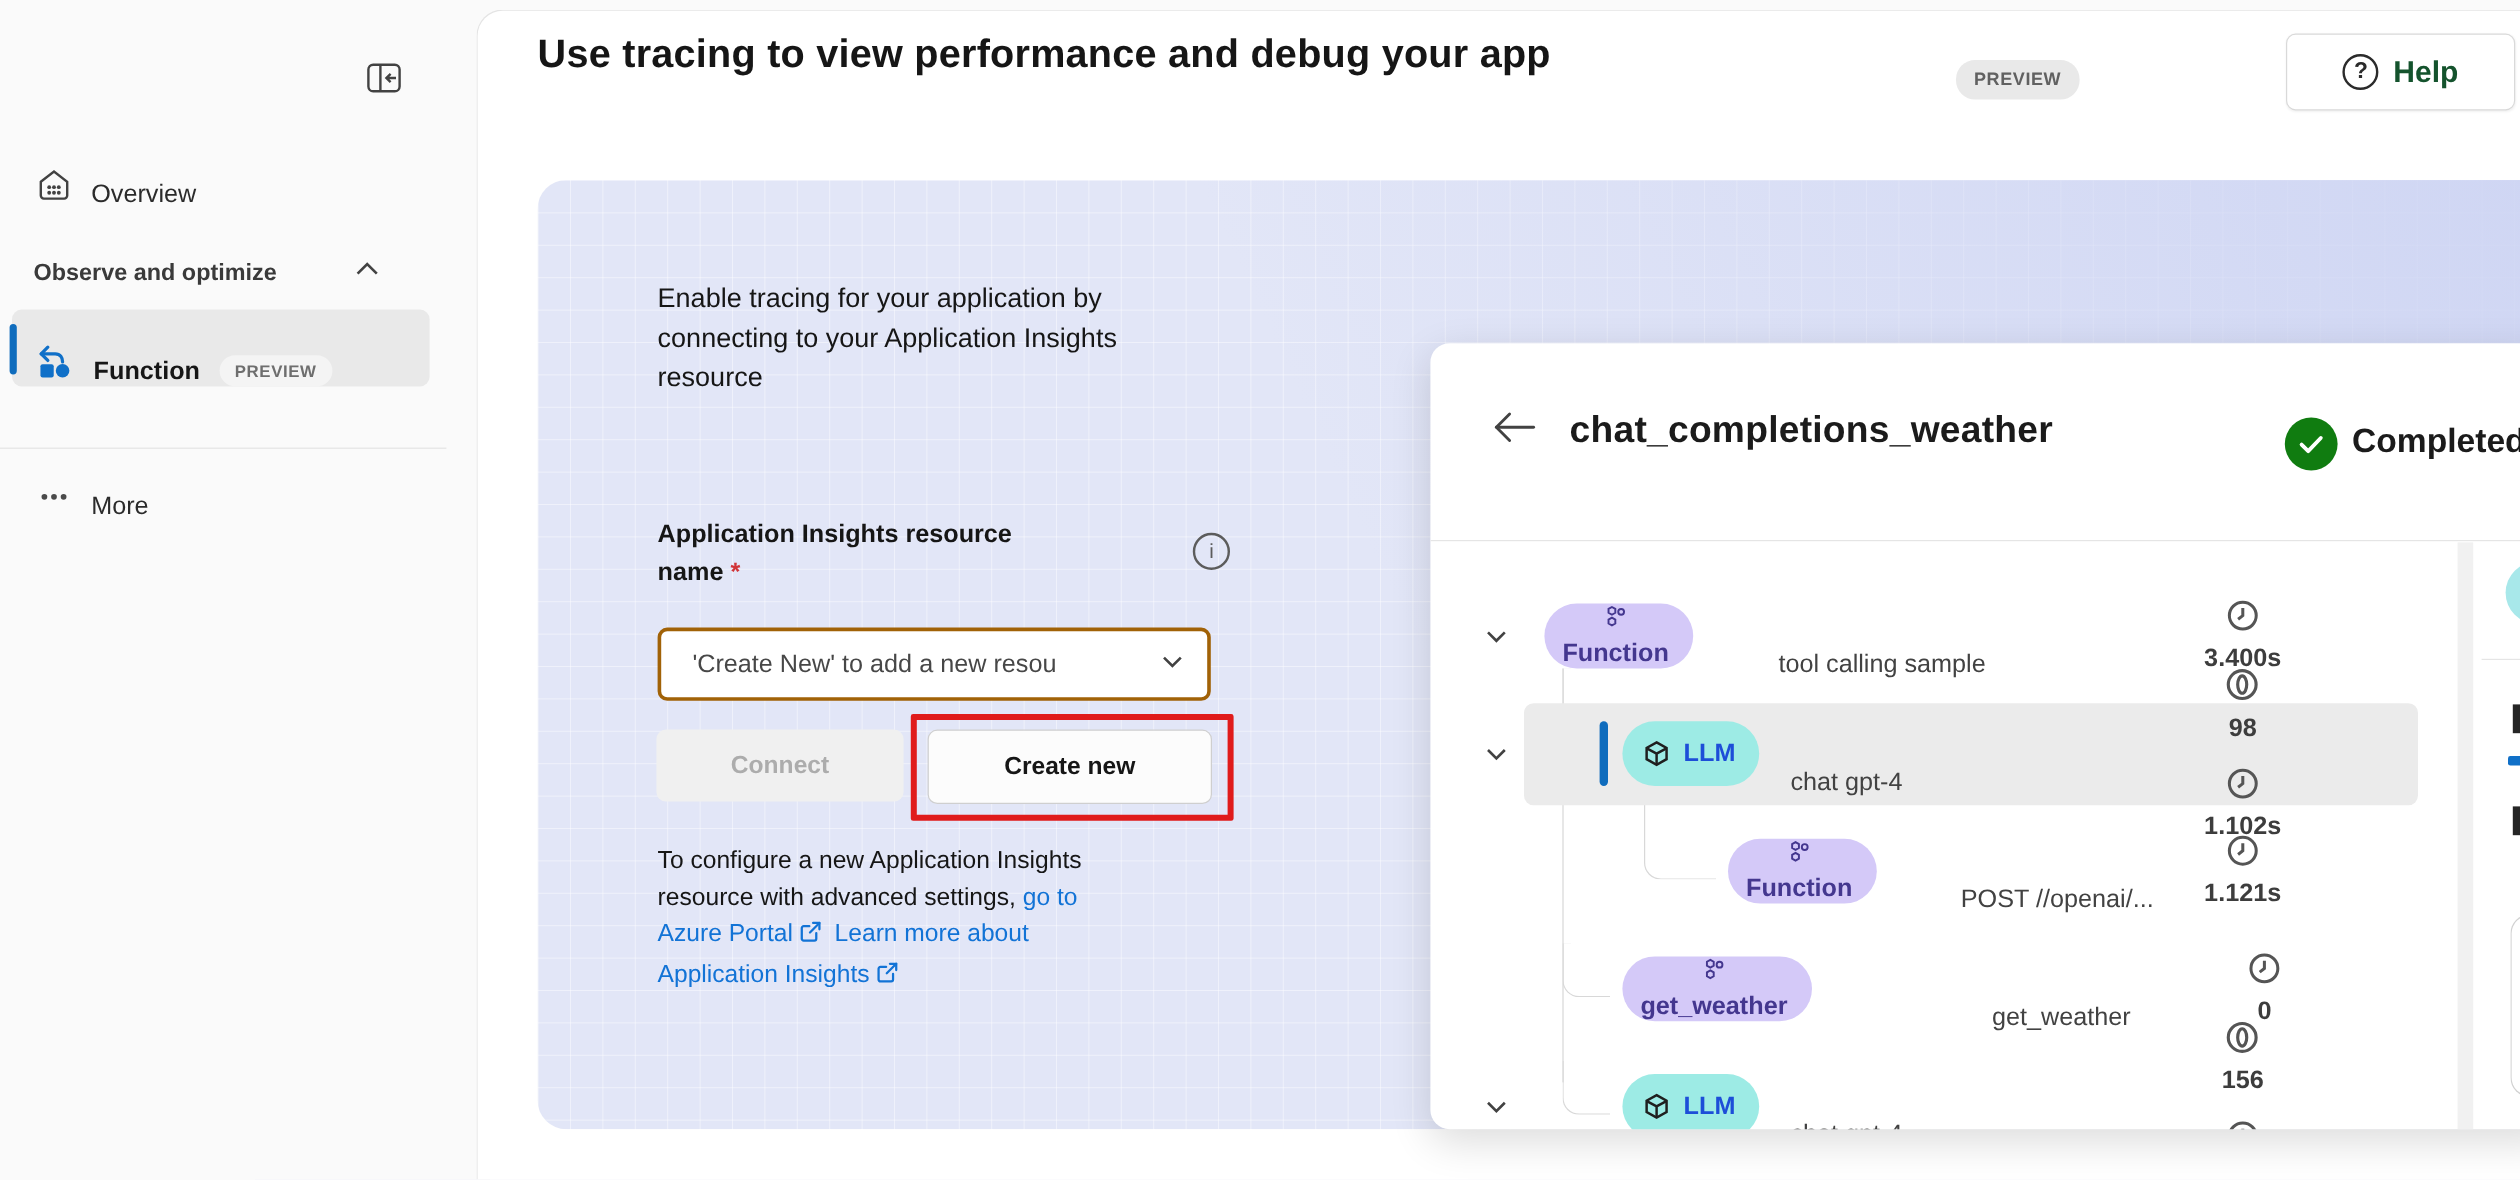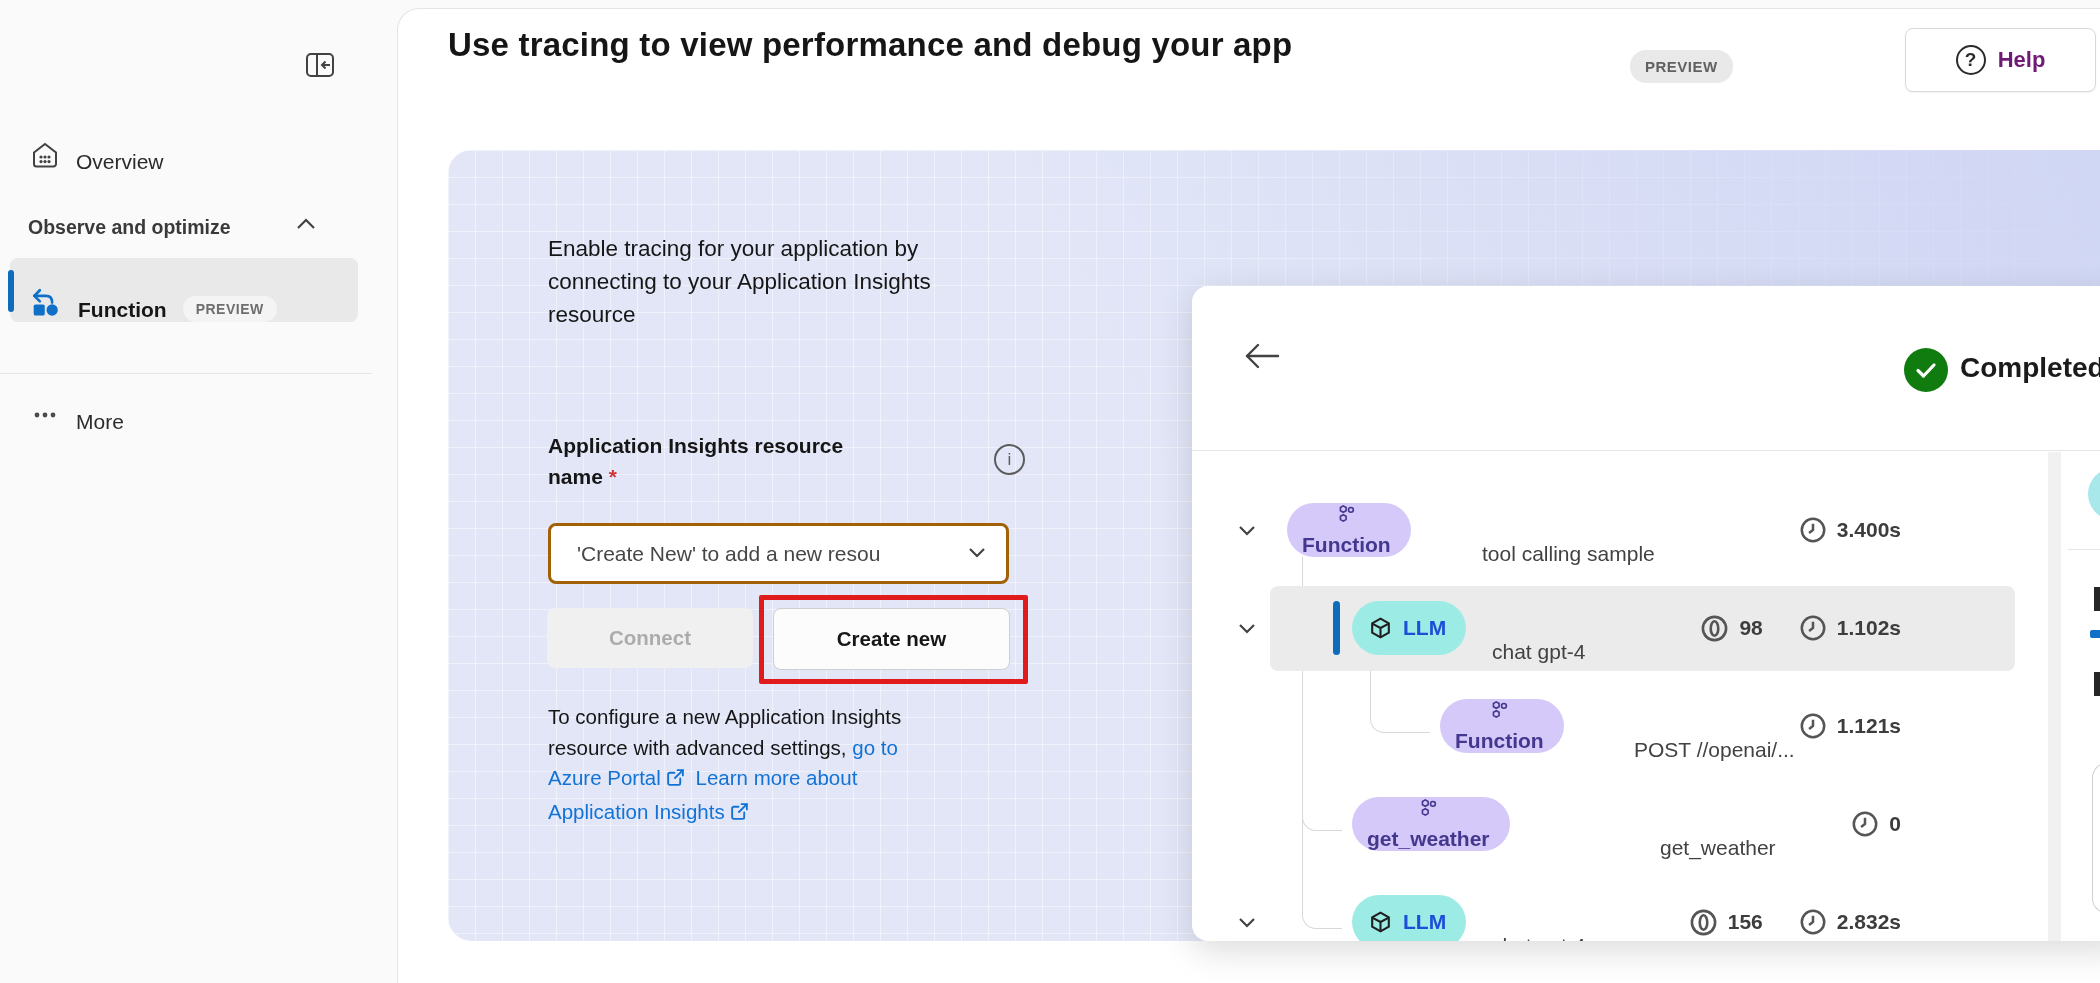--- a/index.html
+++ b/index.html
@@ -32,21 +32,21 @@
   .preview-pill-hdr { left:1630px; top:50px; background:#e9e9e9; color:#616161;
                       font-size:15px; font-weight:bold; border-radius:16px;
                       padding:8px 15px; letter-spacing:.5px; }
   .help-btn { left:1905px; top:28px; width:191px; height:64px; background:#fff;
               border:1px solid #d9d9d9; border-radius:8px; display:flex; align-items:center;
               justify-content:center; gap:12px; cursor:pointer;
               box-shadow:0 1px 2px rgba(0,0,0,.06); }
   .help-q { width:30px; height:30px; border:2px solid #2b2b2b; border-radius:50%;
             display:flex; align-items:center; justify-content:center; font-size:19px;
             font-weight:bold; color:#2b2b2b; }
-  .help-lbl { font-size:22px; font-weight:600; color:#701a75; }
+  .help-lbl { font-size:25px; font-weight:600; color:#14532d; }
 
   
   .setup-panel { left:448px; top:150px; width:1672px; height:791px;
     border-radius:24px 0 0 24px;
     background-color:#e2e6f7;
     background-image:
       linear-gradient(245deg, rgba(205,212,243,.9) 0%, rgba(226,230,247,0) 55%),
       linear-gradient(rgba(255,255,255,.45) 1px, transparent 1px),
       linear-gradient(90deg, rgba(255,255,255,.45) 1px, transparent 1px);
     background-size:auto, 27px 27px, 27px 27px; }
@@ -90,21 +90,21 @@
   .tc-scroll { left:856px; top:166px; width:13px; bottom:0; background:#f1f1f1; cursor:pointer; }
 
   .trow { left:0; width:856px; height:64px; display:flex; align-items:center; }
   .chev { left:42px; width:26px; height:26px; cursor:pointer; }
   .pill { position:absolute; height:54px; border-radius:27px; display:flex;
           align-items:center; gap:9px; padding:0 20px 0 15px; font-size:21px;
           font-weight:bold; cursor:pointer; }
   .pill-purple { background:#d4c9f8; color:#44378f;flex-direction:column; }
   .pill-teal   { background:#9debe5; color:#1d4ed8; }
   .rname { position:absolute; font-size:21px; color:#424242; white-space:nowrap;margin-top:48px; }
-  .meta { position:absolute; right:147px; display:flex; align-items:center; gap:10px; }
+  .meta { position:absolute; right:147px; display:flex; align-items:center; gap:10px;flex-direction:column; }
   .meta .num { font-size:21px; color:#3d3d3d; font-weight:600; }
   .meta .gap { width:16px; }
   .sel-row-bg { left:78px; top:300px; width:745px; height:85px; background:#ebebeb;
                 border-radius:8px; }
   .sel-row-bar { left:141px; top:315px; width:7px; height:54px; background:#0f6cbd;
                  border-radius:4px; }
   .conn { position:absolute; border-color:#d8d8d8; border-style:solid; border-width:0; }
 
   
   .sliver-circle { left:896px; top:182px; width:52px; height:52px; border-radius:50%;
@@ -227,20 +227,21 @@
 </div>
 
 <div class="abs trace-card">
 
   <div class="abs tc-back">
     <svg width="44" height="40" viewBox="0 0 44 40" fill="none" stroke="#424242" stroke-width="2.4" stroke-linecap="round" stroke-linejoin="round">
       <path d="M38 20 H7"></path>
         <path d="M18 9 L7 20 L18 31"></path>
     </svg>
   </div>
+  <div class="abs tc-title">chat_completions_weather</div>
   <div class="abs tc-status-ico">
     <svg width="26" height="26" viewBox="0 0 26 26" fill="none" stroke="#ffffff" stroke-width="3.2" stroke-linecap="round" stroke-linejoin="round">
       <path d="M5 13.5 L10.5 19 L21 8"></path>
     </svg>
   </div>
   <div class="abs tc-status">Completed</div>
   <div class="abs tc-divider"></div>
 
   <div class="abs conn" style="left:110px; top:271px; height:345px; border-left-width:1.5px;"></div>
   <div class="abs conn" style="left:110px; top:271px; height:78px; width:28px; border-left-width:1.5px; border-bottom-width:1.5px; border-bottom-left-radius:14px;"></div>

